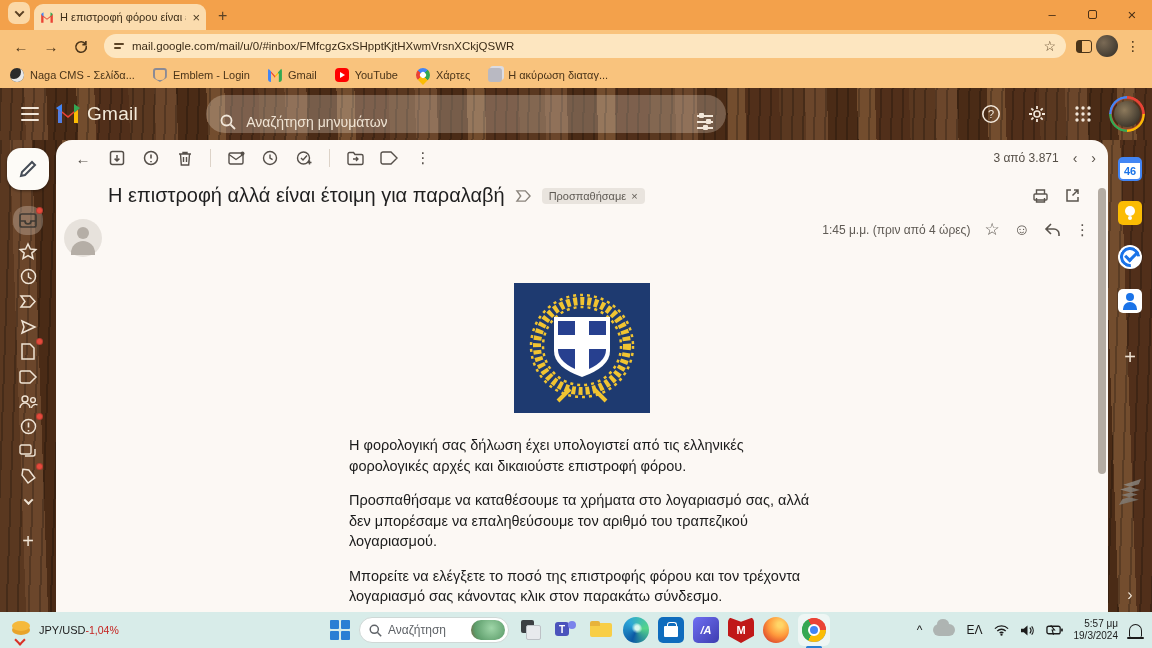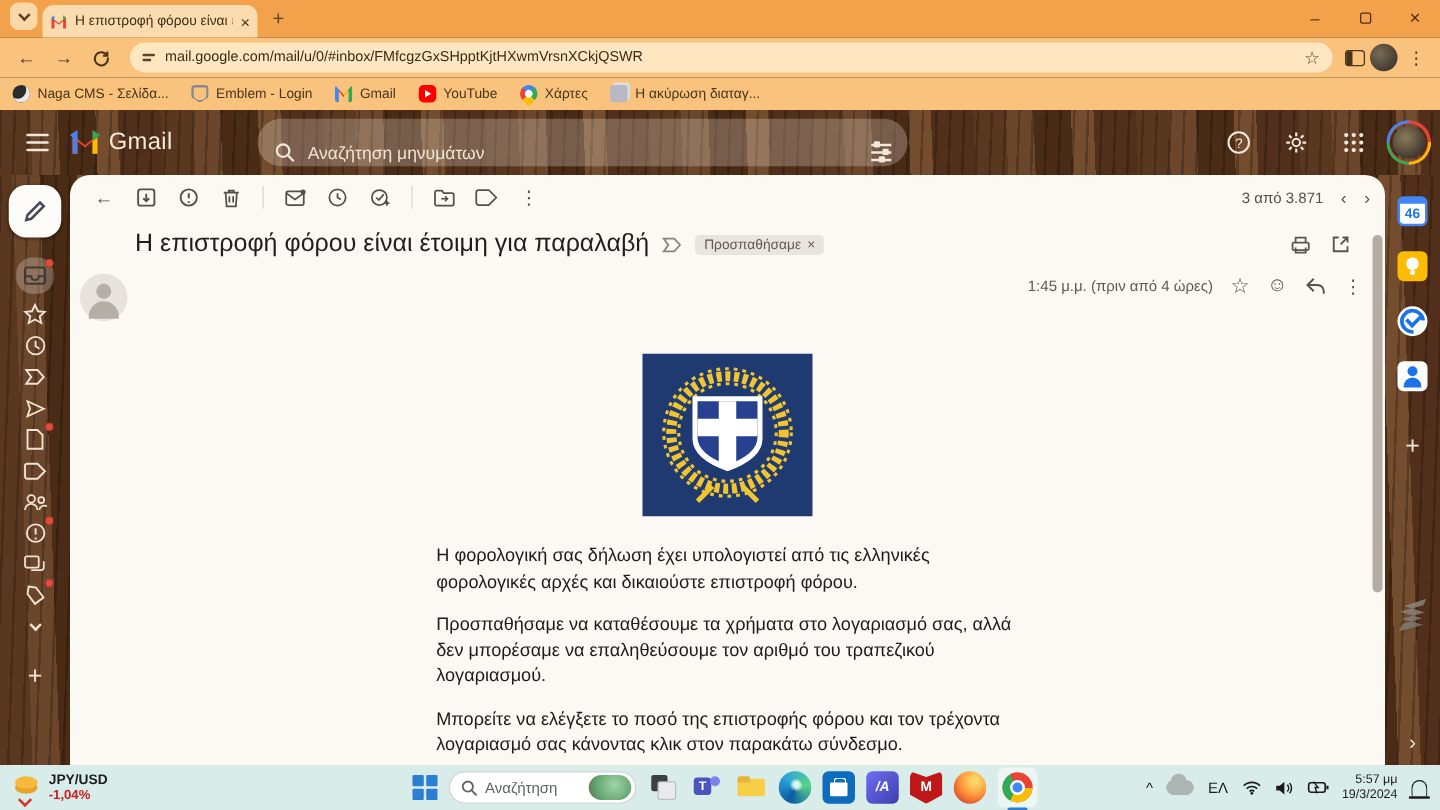--- a/index.html
+++ b/index.html
@@ -120,21 +120,21 @@
   .rr-plus{margin-top:30px;font-size:20px;color:#f0e4d4;cursor:pointer;}
   .addon-s{margin-top:110px;width:22px;height:26px;background:linear-gradient(135deg,#9a948c,#6e6962);clip-path:polygon(100% 0,20% 22%,95% 42%,10% 62%,90% 80%,0 100%,15% 78%,85% 60%,5% 40%,90% 20%);opacity:.85;}
   .rr-chev{position:absolute;bottom:8px;font-size:16px;color:#f0e4d4;cursor:pointer;}
 
   
   .taskbar{position:absolute;top:612px;left:0;width:100%;height:36px;background:#d8ece9;display:flex;align-items:center;padding:0 10px;}
   .widget{display:flex;align-items:center;gap:7px;cursor:pointer;}
   .coins{position:relative;width:22px;height:22px;}
   .coins::before{content:"";position:absolute;top:2px;left:2px;width:18px;height:10px;border-radius:50%;background:#f5b93c;box-shadow:0 4px 0 #e8a32a;}
   .coins::after{content:"";position:absolute;bottom:-3px;left:6px;width:6px;height:6px;border-right:2.5px solid #d93025;border-bottom:2.5px solid #d93025;transform:rotate(45deg);}
-  .widget-txt{display:flex;flex-direction:column;line-height:1.15;font-weight:bold;}
+  .widget-txt{display:flex;flex-direction:row;line-height:1.15;}
   .widget-pair{font-size:11px;color:#1c1c1c;}
   .widget-change{font-size:10.5px;color:#c5221f;}
   .tb-center{position:absolute;left:330px;display:flex;align-items:center;gap:9px;height:36px;}
   .winlogo{width:20px;height:20px;display:grid;grid-template-columns:9px 9px;grid-template-rows:9px 9px;gap:2px;cursor:pointer;}
   .winlogo i{background:#2a7fd4;border-radius:1px;}
   .tb-search{width:150px;height:26px;background:#fff;border:1px solid #cfd8d6;border-radius:13px;display:flex;align-items:center;padding:0 3px 0 9px;gap:6px;cursor:pointer;}
   .tb-search .q{font-size:12px;color:#5f6368;flex:1;white-space:nowrap;}
   .frog{width:34px;height:20px;border-radius:10px;background:radial-gradient(circle at 60% 40%,#9fd6a8,#5d9d6b 70%,#7a5c3e);}
   .tbico{width:26px;height:26px;border-radius:5px;position:relative;cursor:pointer;flex:0 0 auto;}
   .taskview{background:transparent;}
@@ -447,21 +447,21 @@
         </div>
         <div class="tbtn">⋮</div>
         <div class="pagenav">
           <span>3 από 3.871</span>
           <span class="pg">‹</span>
           <span class="pg">›</span>
         </div>
       </div>
 
       <div class="subj-row">
-        <span class="subject">Η επιστροφή φόρου είναι έτοιμη για παραλαβή</span>
+        <span class="subject">Η επιστροφή αλλά είναι έτοιμη για παραλαβή</span>
         <svg width="17" height="14" viewBox="0 0 18 15">
             <path d="M2 2 h9 l5 5.5 -5 5.5 H2 l4-5.5 Z" fill="none" stroke="#8a847c" stroke-width="1.5"></path>
           </svg>
         <span class="chip">
           <span>Προσπαθήσαμε</span>
           <span class="x">×</span>
         </span>
         <span class="subj-right">
           <svg width="17" height="16" viewBox="0 0 17 16">
               <rect x="2" y="6" width="13" height="6" rx="1" fill="none" stroke="#5a544d" stroke-width="1.4"></rect>

